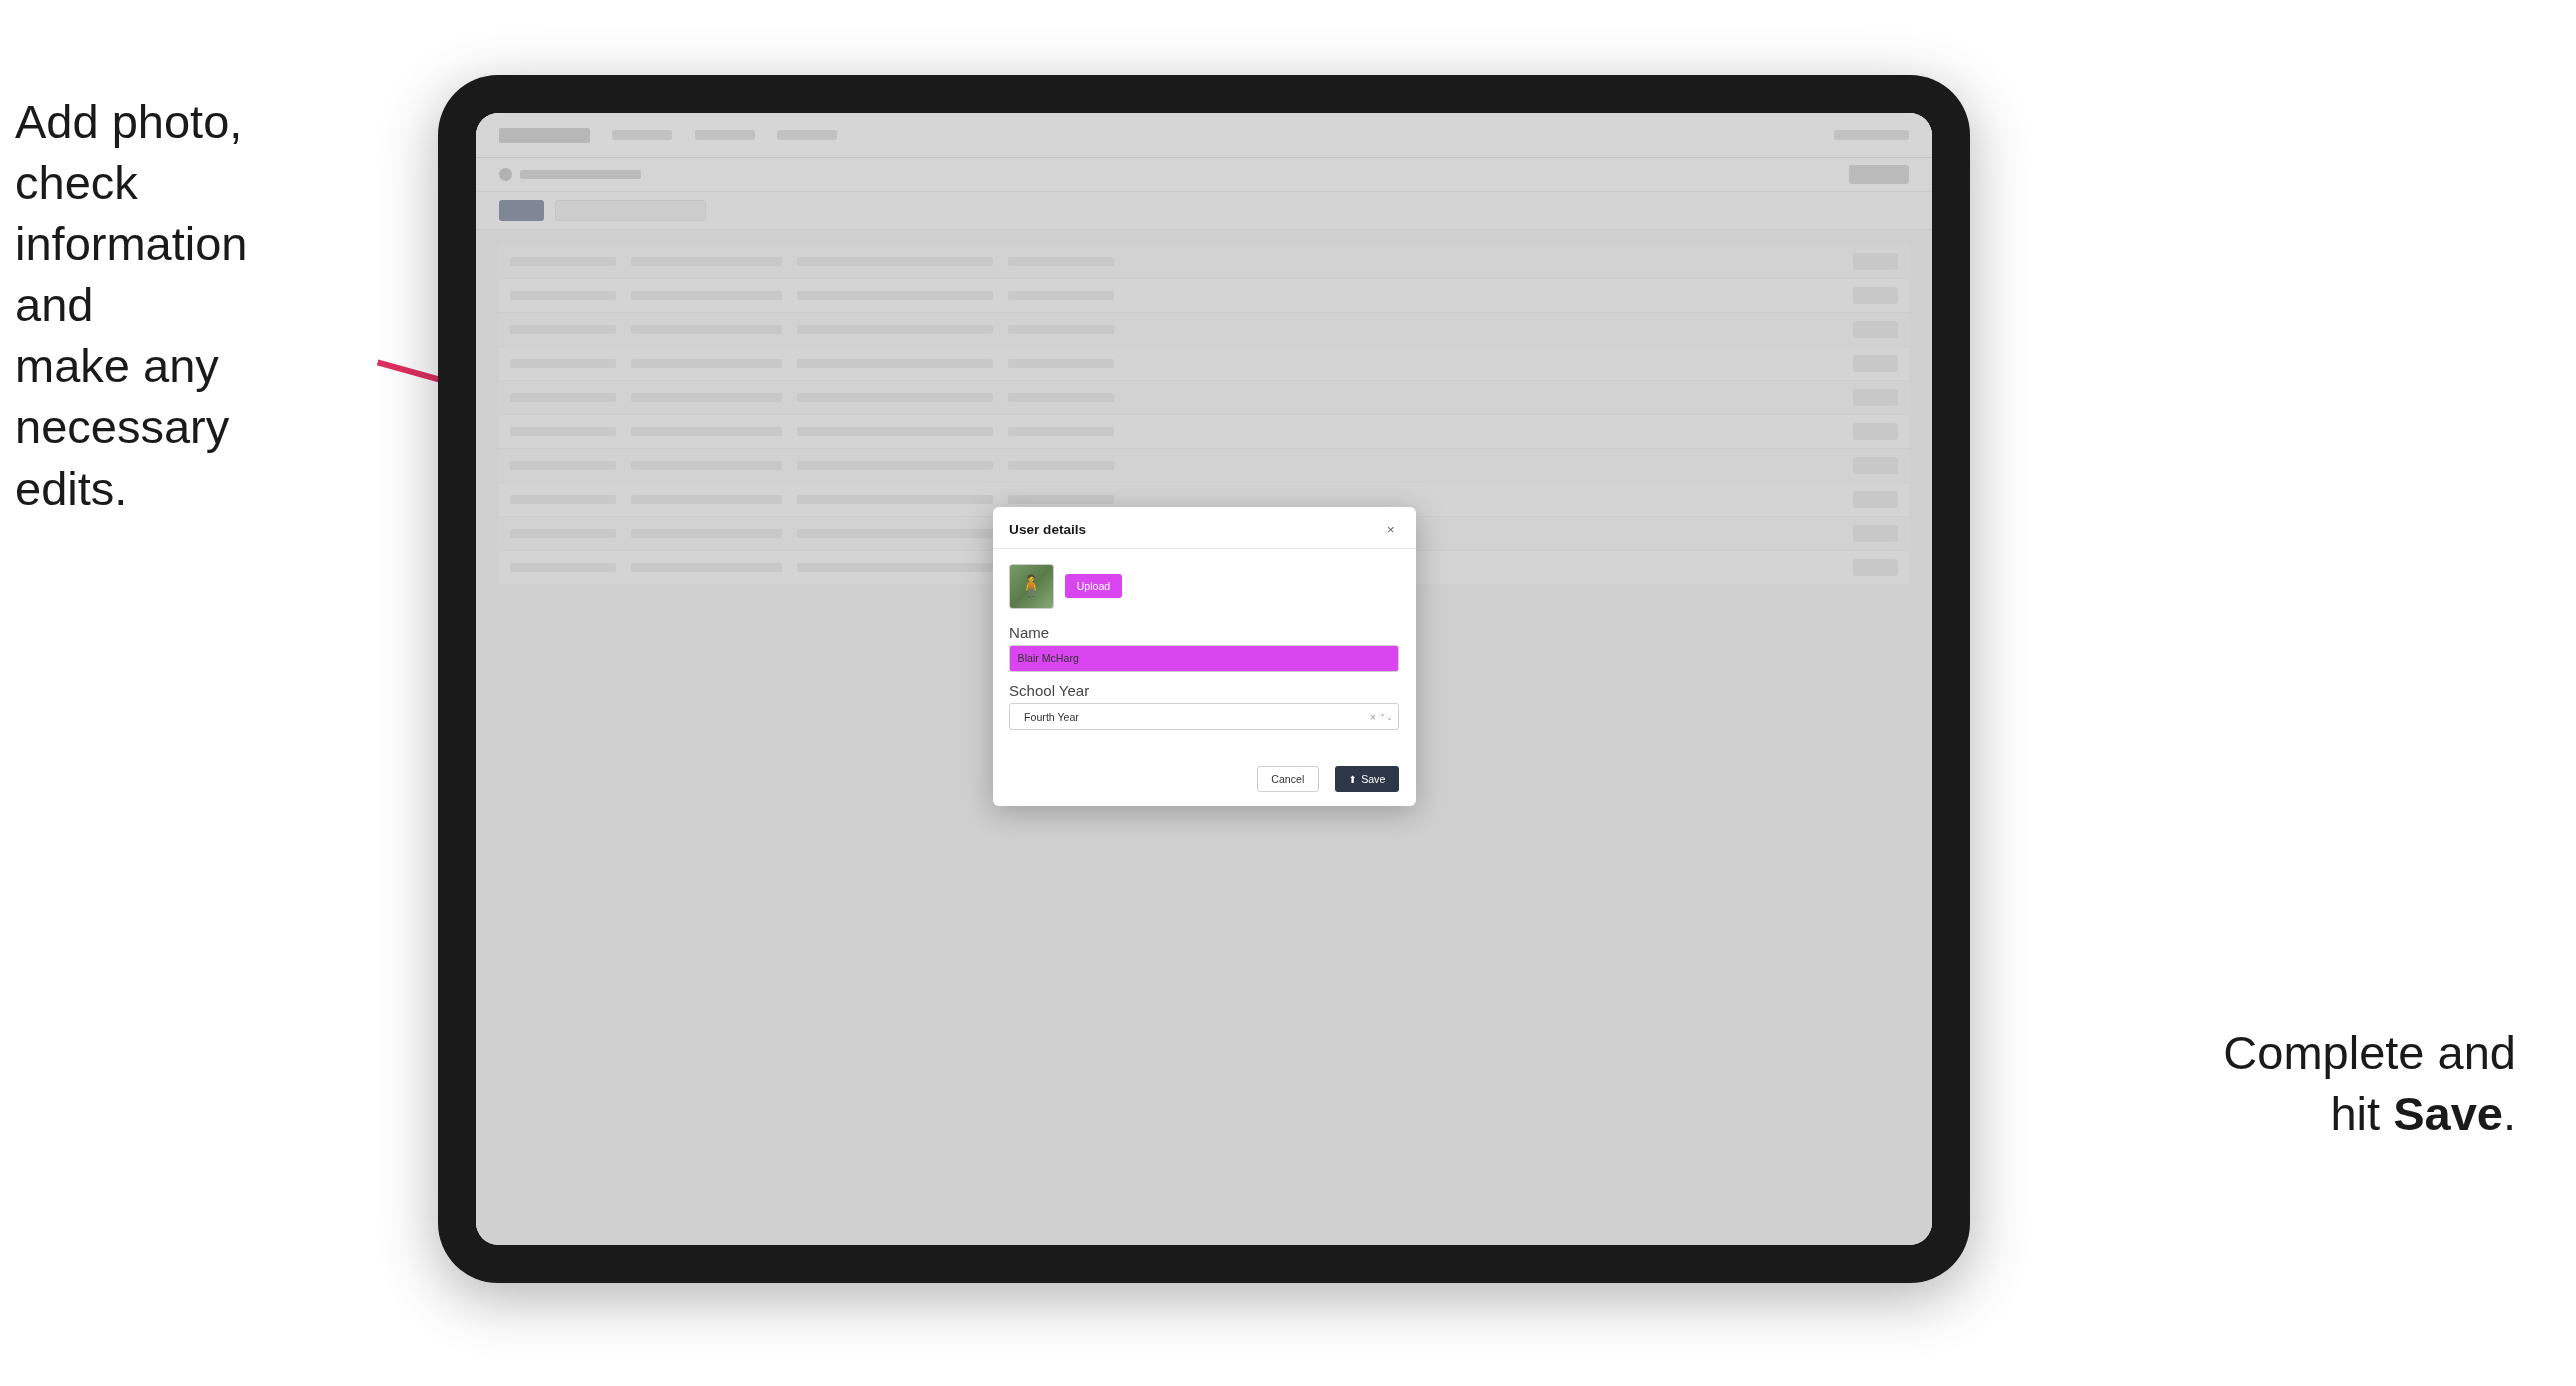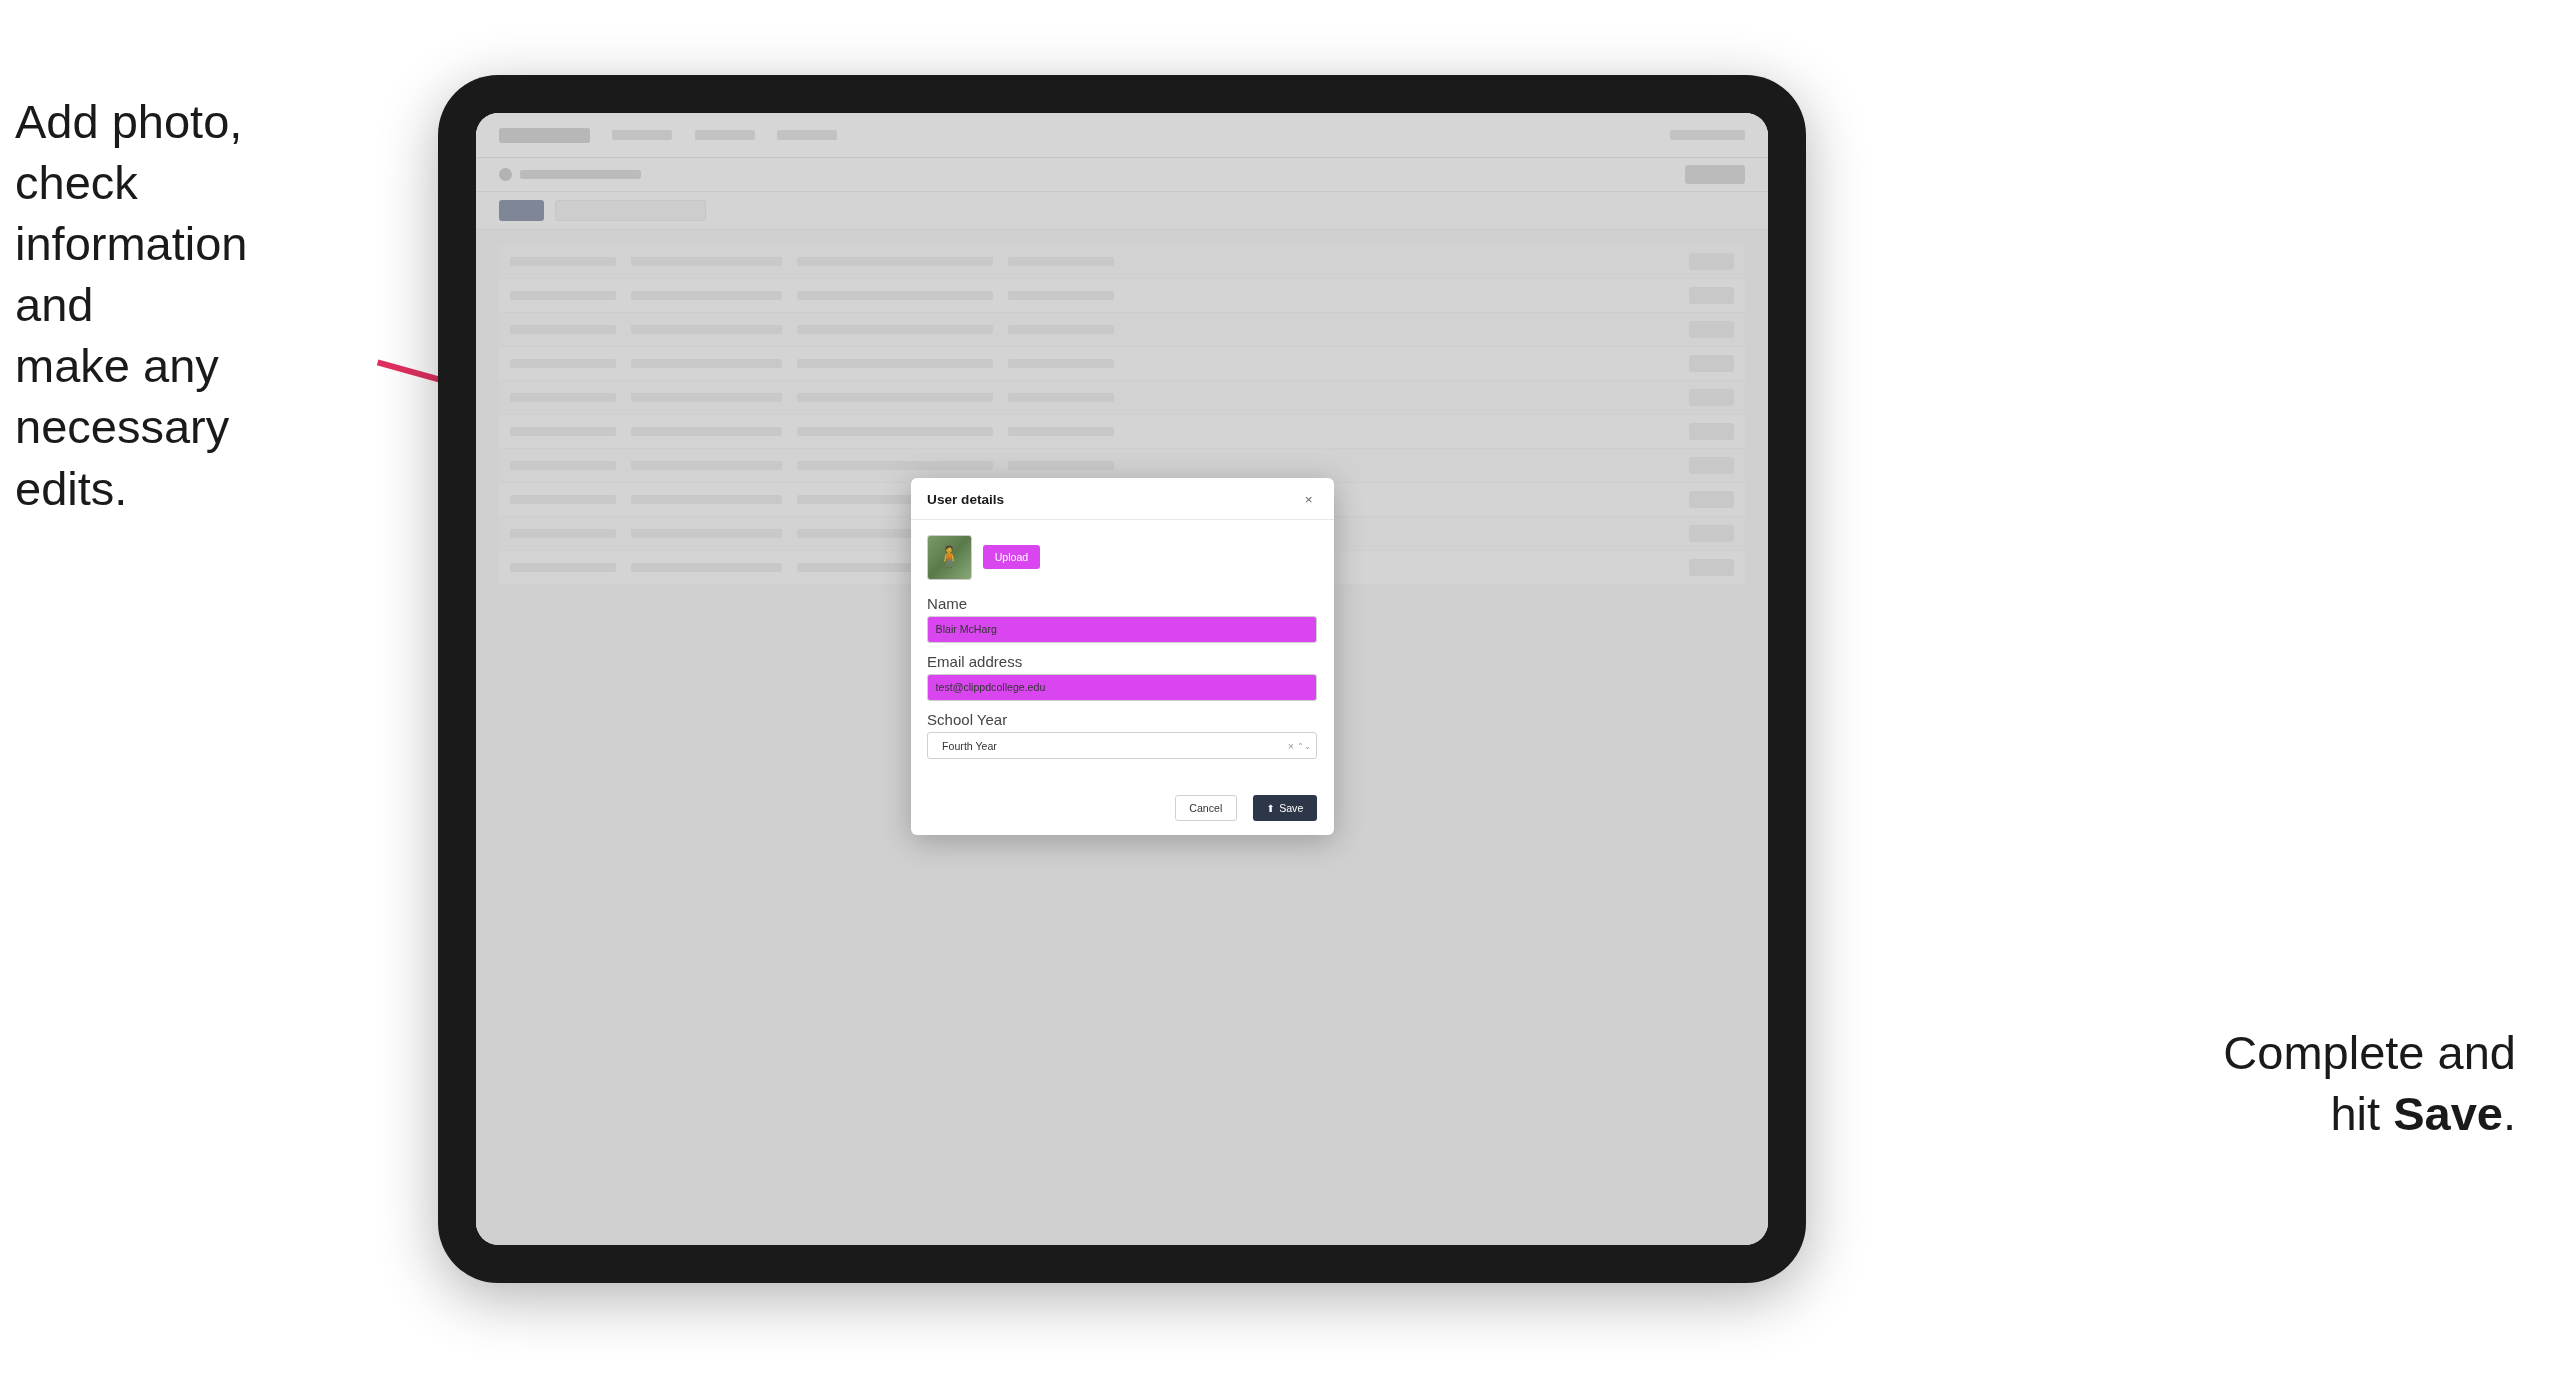--- a/index.html
+++ b/index.html
@@ -44,21 +44,21 @@
       width: 2576px;
       height: 1386px;
       pointer-events: none;
     }
 
     
     .tablet-outer {
       position: absolute;
       top: 75px;
       left: 438px;
-      width: 1368px;
+      width: 1532px;
       height: 1208px;
       background: #1a1a1a;
       border-radius: 60px;
       box-shadow: 0 15px 60px rgba(0,0,0,0.3);
     }
     .tablet-screen {
       position: absolute;
       top: 38px;
       left: 38px;
       right: 38px;
@@ -509,24 +509,20 @@
               </div>
               <button class="upload-btn">Upload</button>
             </div>
 
             <div class="form-group">
               <label class="form-label">Name</label>
               <input class="form-input" type="text" value="Blair McHarg" style="">
             </div>
 
 
-            <div class="form-group">
-              <label class="form-label">Email address</label>
-              <input class="form-input" type="text" value="test@clippdcollege.edu" style="">
-            </div>
 
             <div class="form-group">
               <label class="form-label">School Year</label>
               <div class="select-wrapper">
                 <select class="select-input">
                   <option>Fourth Year</option>
                   <option>First Year</option>
                   <option>Second Year</option>
                   <option>Third Year</option>
                   <option>Fifth Year</option>

